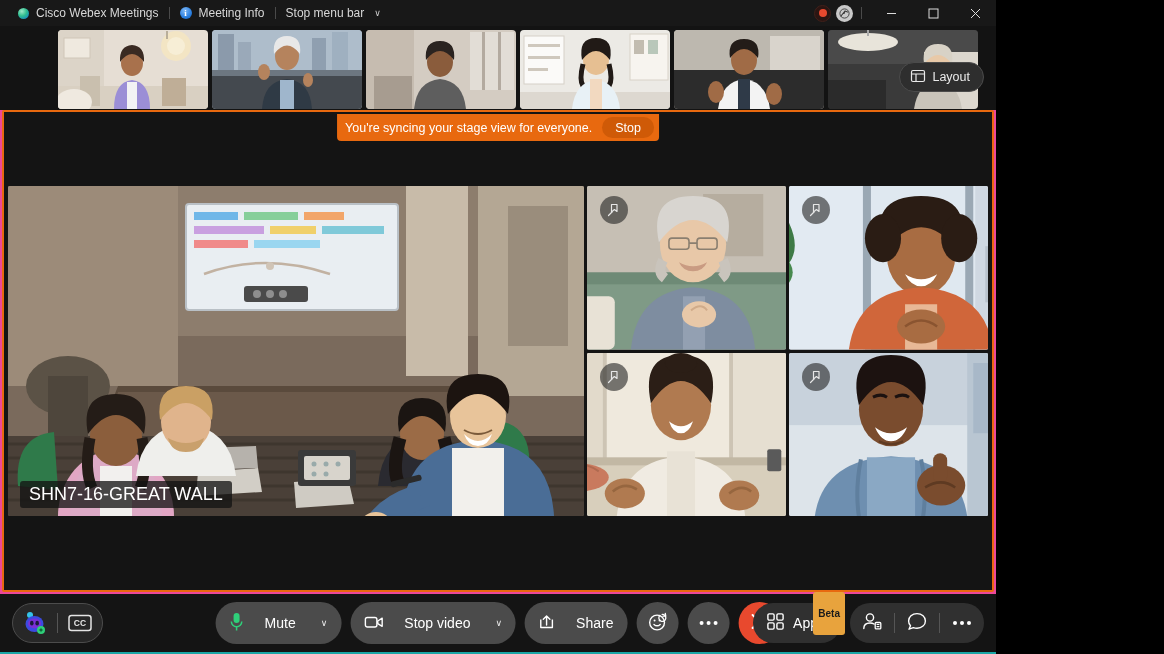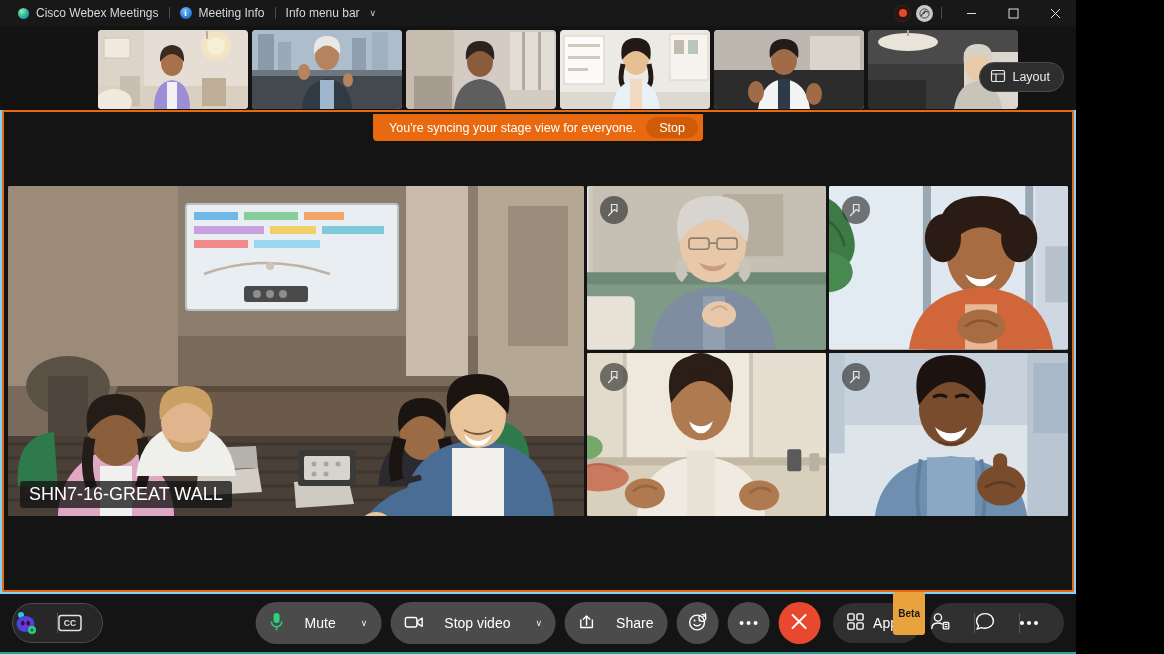--- a/index.html
+++ b/index.html
@@ -3,22 +3,22 @@
 <meta charset="utf-8">
 <style>
   * { box-sizing: border-box; margin: 0; padding: 0; }
   html, body {
     width: 1164px; height: 654px;
     background: #000;
     font-family: "Liberation Sans", sans-serif;
     overflow: hidden;
   }
   .app {
-    position: relative; width: 1076px; height: 654px;
-    background: #7dd3fc;
+    position: relative; width: 996px; height: 654px;
+    background: #ec4899;
     display: flex; flex-direction: column;
   }
 
   
   .titlebar {
     height: 26px; flex: 0 0 26px;
     background: #181818;
     display: flex; align-items: center;
     padding-left: 10px;
     font-size: 12px; color: #d8d8d8;
@@ -89,21 +89,21 @@
     border: 2px solid #e8690f;
     border-radius: 2px;
     background: #141414;
     overflow: hidden;
   }
   .sync-banner {
     position: absolute; left: 50%; transform: translateX(-50%); top: 2px;
     height: 27px; background: #e8690f;
     border-radius: 0 0 4px 4px;
     display: flex; align-items: center; gap: 10px;
-    padding: 0 5px 0 16px;
+    padding: 0 5px 0 8px;
     z-index: 9;
   }
   .sync-banner .txt { font-size: 12.5px; color: #fff; }
   .stop-btn {
     height: 21px; padding: 0 13px; border-radius: 11px;
     background: #cf5a07; color: #fff; font-size: 12.5px;
     display: flex; align-items: center; cursor: pointer; border: none;
     font-family: "Liberation Sans", sans-serif;
     text-align: right;
   }
@@ -142,21 +142,21 @@
     display: flex; align-items: center;
     padding: 0 12px;
   }
   .pill-group {
     display: flex; align-items: center;
     background: #303030; border-radius: 20px; height: 40px;
   }
   .pill-group.outline { border: 1px solid #4c4c4c; background: #272727; }
   .pg-sep { width: 1px; height: 20px; background: #555; }
   .ctrl-icon-btn {
-    width: 44px; height: 40px; display: flex; align-items: center; justify-content: flex-start;
+    width: 44px; height: 40px; display: flex; align-items: center; justify-content: center;
     cursor: pointer; border-radius: 20px;
   }
 
   .center-group {
     position: absolute; left: 50%; transform: translateX(-50%);
     display: flex; align-items: center; gap: 9px;
   }
   .ctrl-pill {
     height: 42px; border-radius: 21px; background: #4b4b4b;
     display: flex; align-items: center; gap: 21px;
@@ -197,21 +197,21 @@
       <span class="dot-webex"></span>
       <span>Cisco Webex Meetings</span>
     </div>
     <div class="tb-sep"></div>
     <div class="tb-item">
       <span class="dot-info"></span>
       <span>Meeting Info</span>
     </div>
     <div class="tb-sep"></div>
     <div class="tb-item">
-      <span>Info menu bar</span>
+      <span>Stop menu bar</span>
       <span class="chev">∨</span>
     </div>
 
     <div class="tb-right">
       <span class="rec-dot">
           <i></i>
         </span>
       <span class="net-dot">
         <svg width="11" height="11" viewBox="0 0 11 11">
             <path d="M2 8 L6 3 M6 3 L5 5.5 M6 3 L8.5 4" stroke="#3a3a3a" stroke-width="1.2" fill="none" stroke-linecap="round"></path>

